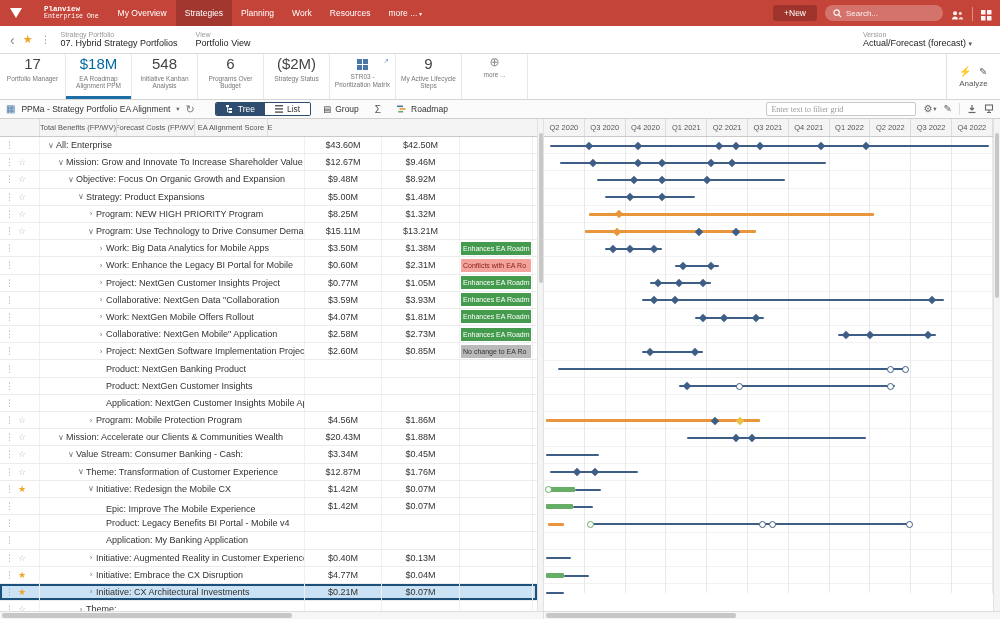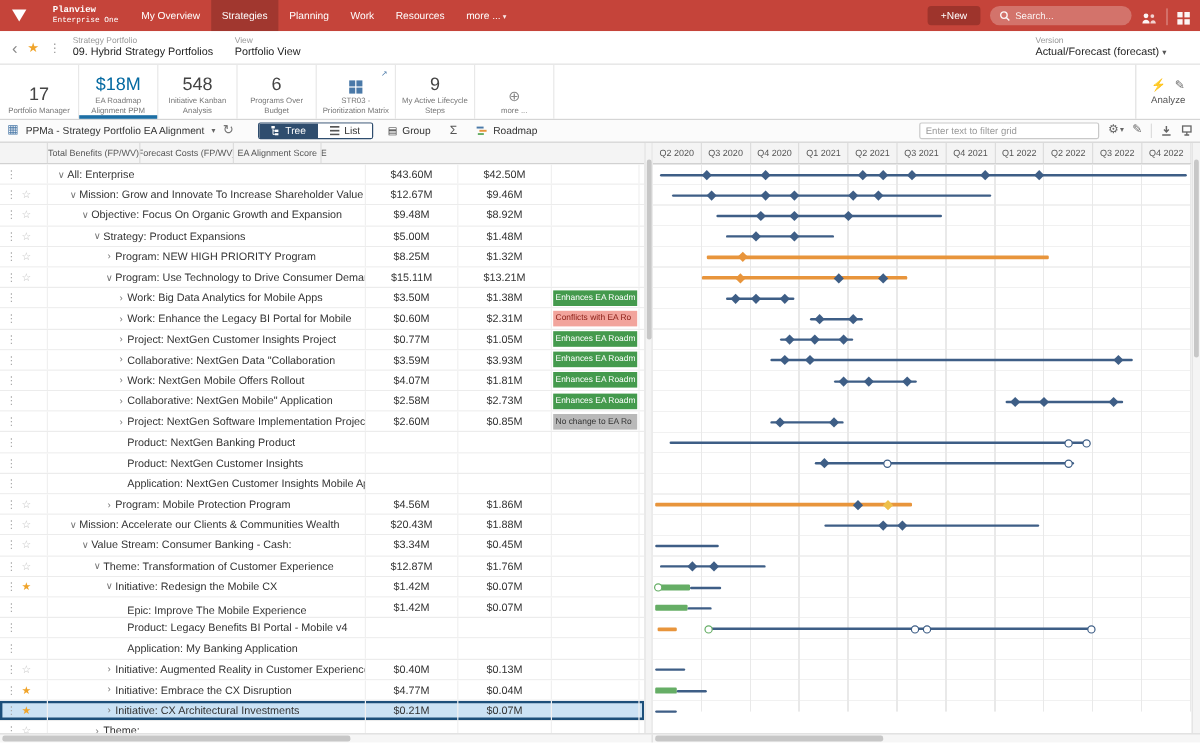--- a/index.html
+++ b/index.html
@@ -33,21 +33,21 @@
 .cb-kebab{font-size:10px;color:#999;margin-right:10px;cursor:pointer;}
 .cb-group{display:flex;flex-direction:column;margin-right:18px;}
 .cb-label{font-size:7px;color:#999;}
 .cb-value{font-size:9px;color:#222;cursor:pointer;}
 .cb-version{margin-left:auto;display:flex;flex-direction:column;align-items:flex-start;}
 .cb-caret{font-size:7px;color:#555;}
 
 
 .tilesbar{position:absolute;top:54px;left:0;right:0;height:46px;background:#fff;border-bottom:1px solid #D5D5D5;display:flex;}
 .tiles{display:flex;}
-.tile{width:66px;border-right:1px solid #E8E8E8;display:flex;flex-direction:column;align-items:center;justify-content:flex-end;position:relative;cursor:pointer;padding:2px;}
+.tile{width:66px;border-right:1px solid #E8E8E8;display:flex;flex-direction:column;align-items:center;justify-content:flex-start;position:relative;cursor:pointer;padding:2px;}
 .tile .val{font-size:15px;color:#444;font-weight:400;line-height:1.1;}
 .tile .val.plus{font-size:12px;color:#888;}
 .tile .lbl{font-size:6.5px;color:#777;text-align:center;line-height:1.2;margin-top:2px;max-width:62px;}
 .tile.selected .val{color:#0369a1;}
 .tile.selected::after{content:"";position:absolute;left:0;right:0;bottom:0;height:3px;background:#1D6FA5;}
 .tile-icon{display:grid;grid-template-columns:5px 5px;grid-template-rows:5px 5px;gap:1px;margin:3px 0 1px;}
 .tile-icon span{background:#4A79A8;display:block;}
 .ext{position:absolute;top:3px;right:6px;font-size:6.5px;color:#4A79A8;}
 .analyze{margin-left:auto;width:54px;border-left:1px solid #E0E0E0;display:flex;flex-direction:column;align-items:center;justify-content:center;gap:2px;cursor:pointer;}
 .analyze .ic-row{display:flex;gap:7px;font-size:10px;color:#666;}
@@ -58,21 +58,21 @@
 .gb-grid-ic{color:#4A79A8;font-size:10px;line-height:1;}
 .gb-title{font-size:8.5px;color:#333;white-space:nowrap;cursor:pointer;}
 .gb-caret{font-size:6.5px;color:#666;}
 .gb-refresh{color:#777;font-size:11px;line-height:1;cursor:pointer;}
 .toggle{display:flex;border:1px solid #2F4D6E;border-radius:2px;overflow:hidden;margin-left:14px;}
 .tbtn{padding:1px 10px;font-size:8.5px;background:#fff;color:#333;display:flex;align-items:center;gap:4px;cursor:pointer;}
 .tbtn.active{background:#2F4D6E;color:#fff;}
 .gb-btn{display:flex;align-items:center;gap:4px;font-size:8.5px;color:#333;padding:1px 6px;cursor:pointer;}
 .gb-sigma{font-size:10px;color:#555;cursor:pointer;padding:0 4px;}
 .gb-right{margin-left:auto;display:flex;align-items:center;gap:7px;}
-.filter-input{width:150px;height:14px;border:1px solid #C9C9C9;border-radius:2px;font-size:8px;padding:0 4px;color:#333;font-family:Liberation Sans, sans-serif;outline:none;}
+.filter-input{width:150px;height:14px;border:1px solid #C9C9C9;border-radius:2px;font-size:8px;padding:0 4px;color:#333;font-family:Liberation Serif, serif;outline:none;}
 .filter-input::placeholder{color:#9A9A9A;}
 .gb-ic{color:#666;font-size:10px;line-height:1;cursor:pointer;display:flex;align-items:center;gap:1px;}
 .gb-div{width:1px;height:12px;background:#DDD;}
 
 
 .main{position:absolute;top:119px;left:0;right:0;bottom:8px;overflow:hidden;}
 .grid-pane{position:absolute;left:0;top:0;width:537px;height:100%;overflow:hidden;background:#fff;}
 .gantt-pane{position:absolute;left:544px;top:0;width:449px;height:100%;overflow:hidden;background:#fff;}
 
 .ghead{display:flex;height:18px;background:#F4F4F4;border-bottom:1px solid #C9C9C9;}
@@ -176,21 +176,21 @@
       </span>
     </div>
   </header>
 
   <div class="crumb">
     <span class="cb-back">‹</span>
     <span class="cb-star">★</span>
     <span class="cb-kebab">⋮</span>
     <div class="cb-group">
       <span class="cb-label">Strategy Portfolio</span>
-      <span class="cb-value">09. Hybrid Strategy Portfolios</span>
+      <span class="cb-value">07. Hybrid Strategy Portfolios</span>
     </div>
     <div class="cb-group">
       <span class="cb-label">View</span>
       <span class="cb-value">Portfolio View</span>
     </div>
     <div class="cb-group cb-version">
       <span class="cb-label">Version</span>
       <span class="cb-value"><span>Actual/Forecast (forecast)</span> <span class="cb-caret">▾</span></span>
     </div>
   </div>
@@ -205,20 +205,24 @@
           <div class="val">$18M</div>
           <div class="lbl">EA Roadmap Alignment PPM</div>
         </div>
         <div class="tile">
           <div class="val">548</div>
           <div class="lbl">Initiative Kanban Analysis</div>
         </div>
         <div class="tile">
           <div class="val">6</div>
           <div class="lbl">Programs Over Budget</div>
+        </div>
+        <div class="tile">
+          <div class="val">($2M)</div>
+          <div class="lbl">Strategy Status</div>
         </div>
         <div class="tile">
           <div class="tile-icon">
             <span></span>
             <span></span>
             <span></span>
             <span></span>
           </div>
           <div class="ext">↗</div>
           <div class="lbl">STR03 - Prioritization Matrix</div>

